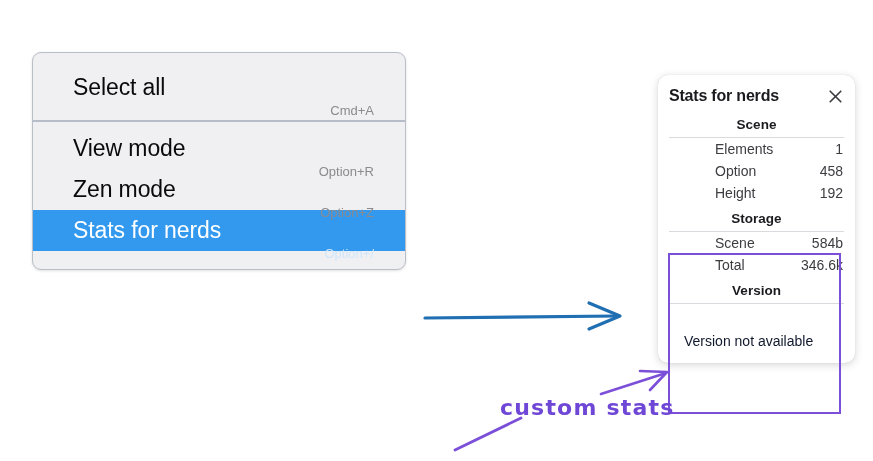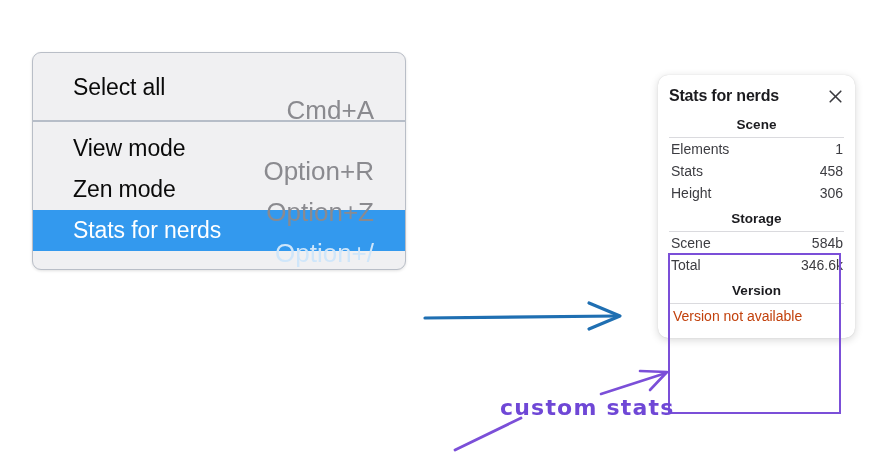--- a/index.html
+++ b/index.html
@@ -54,21 +54,21 @@
     box-sizing: border-box;
     cursor: default;
   }
   .menu-item .mi-label {
     font-size: 23px;
     color: #0a0a0a;
     letter-spacing: -0.1px;
     white-space: nowrap;
   }
   .menu-item .mi-shortcut {
-    font-size: 26px;
+    font-size: 13px;
     color: #8a8a8f;
     white-space: nowrap;
     margin-top: 46px;
   }
   .menu-item.selected {
     background: #3399ee;
   }
   .menu-item.selected .mi-label { color: #ffffff; }
   .menu-item.selected .mi-shortcut { color: #cfe6fa; }
 
@@ -117,28 +117,30 @@
     background: #dadade;
     width: 100%;
   }
   .stat-row {
     display: flex;
     align-items: center;
     justify-content: space-between;
     font-size: 14px;
     color: #3c3c41;
     padding: 3px 1px 3px 2px;
+    margin-left: 44px;
   }
   .stat-row .sr-key { white-space: nowrap; }
   .stat-row .sr-val { white-space: nowrap; }
   .version-line {
     font-size: 14px;
-    color: #c2410c;
-    padding: 4px 1px 1px 4px;
-    white-space: nowrap;
+    color: #0f172a;
+    padding: 4px 1px 1px 15px;
+    white-space: nowrap;
+    margin-top: 25px;
   }
 
   
   .purple-box {
     position: absolute;
     left: 668px;
     top: 253px;
     width: 173px;
     height: 161px;
     border: 2px solid #7b4fd8;
@@ -211,26 +213,26 @@
       </span>
     </div>
 
     <div class="section-title">Scene</div>
     <div class="hr-thin"></div>
     <div class="stat-row">
       <span class="sr-key">Elements</span>
       <span class="sr-val">1</span>
     </div>
     <div class="stat-row">
-      <span class="sr-key">Stats</span>
+      <span class="sr-key">Option</span>
       <span class="sr-val">458</span>
     </div>
     <div class="stat-row">
       <span class="sr-key">Height</span>
-      <span class="sr-val">306</span>
+      <span class="sr-val">192</span>
     </div>
 
     <div class="section-title">Storage</div>
     <div class="hr-thin"></div>
     <div class="stat-row">
       <span class="sr-key">Scene</span>
       <span class="sr-val">584b</span>
     </div>
     <div class="stat-row">
       <span class="sr-key">Total</span>

